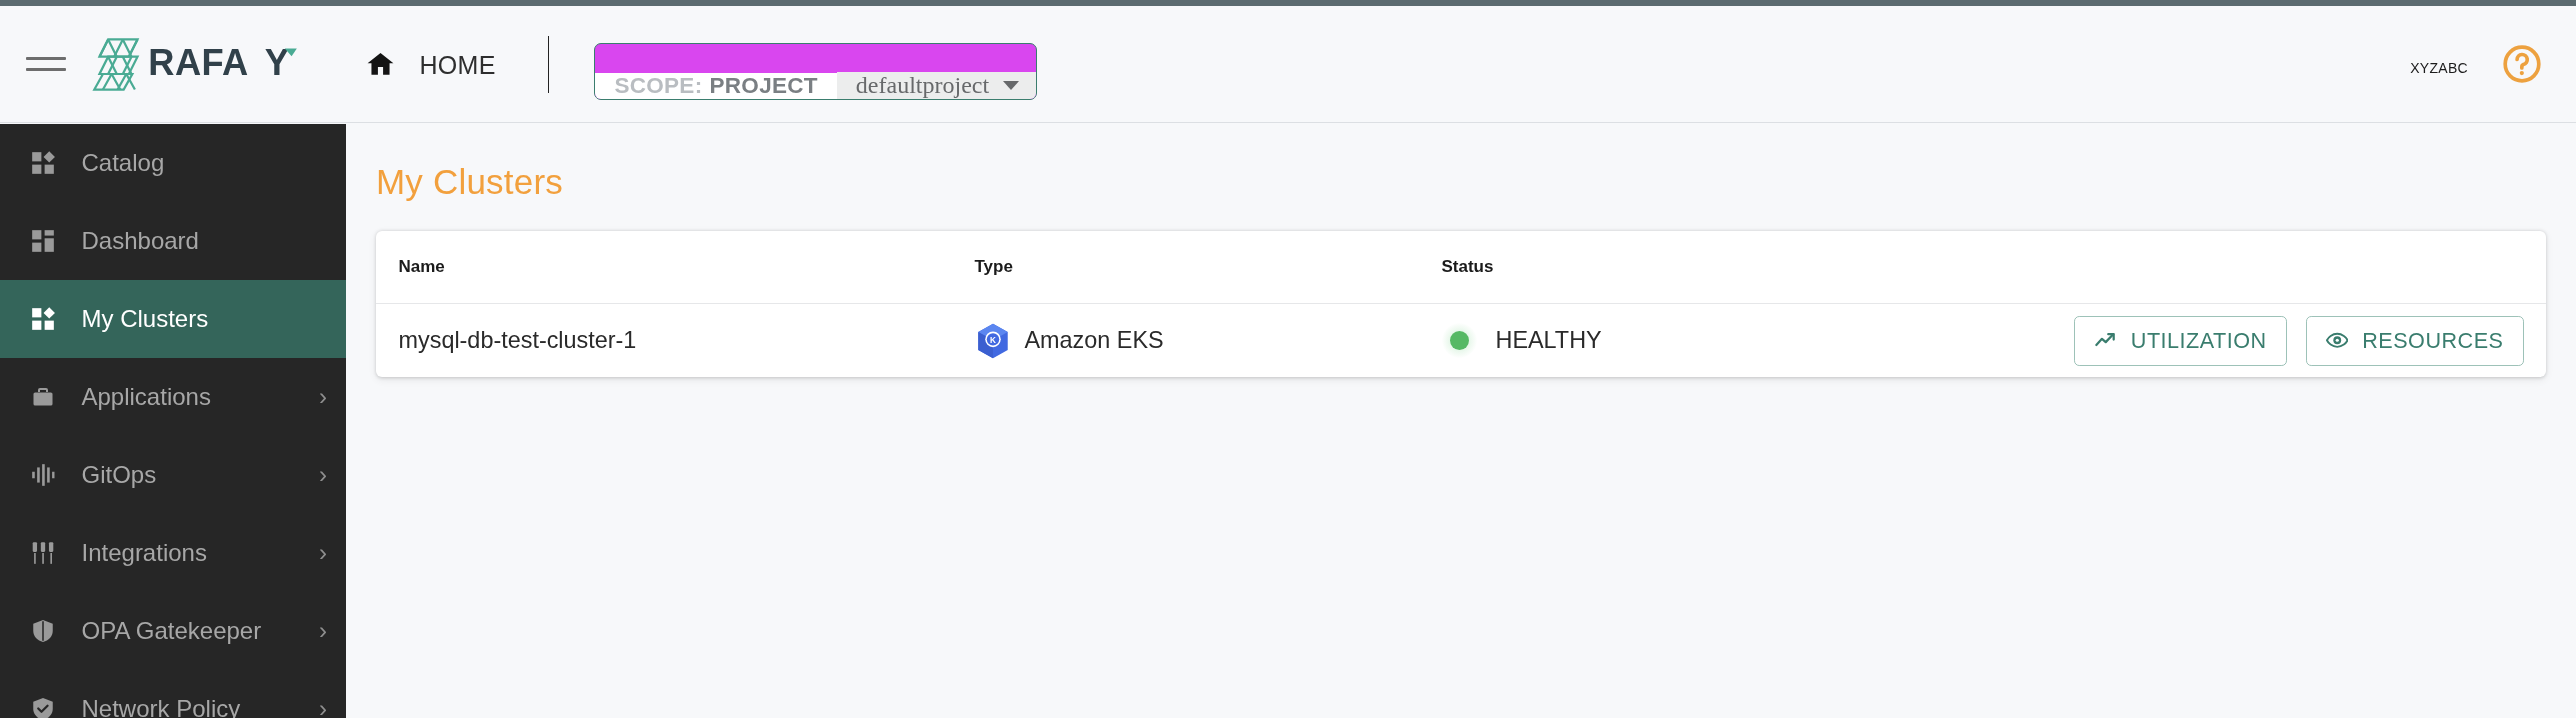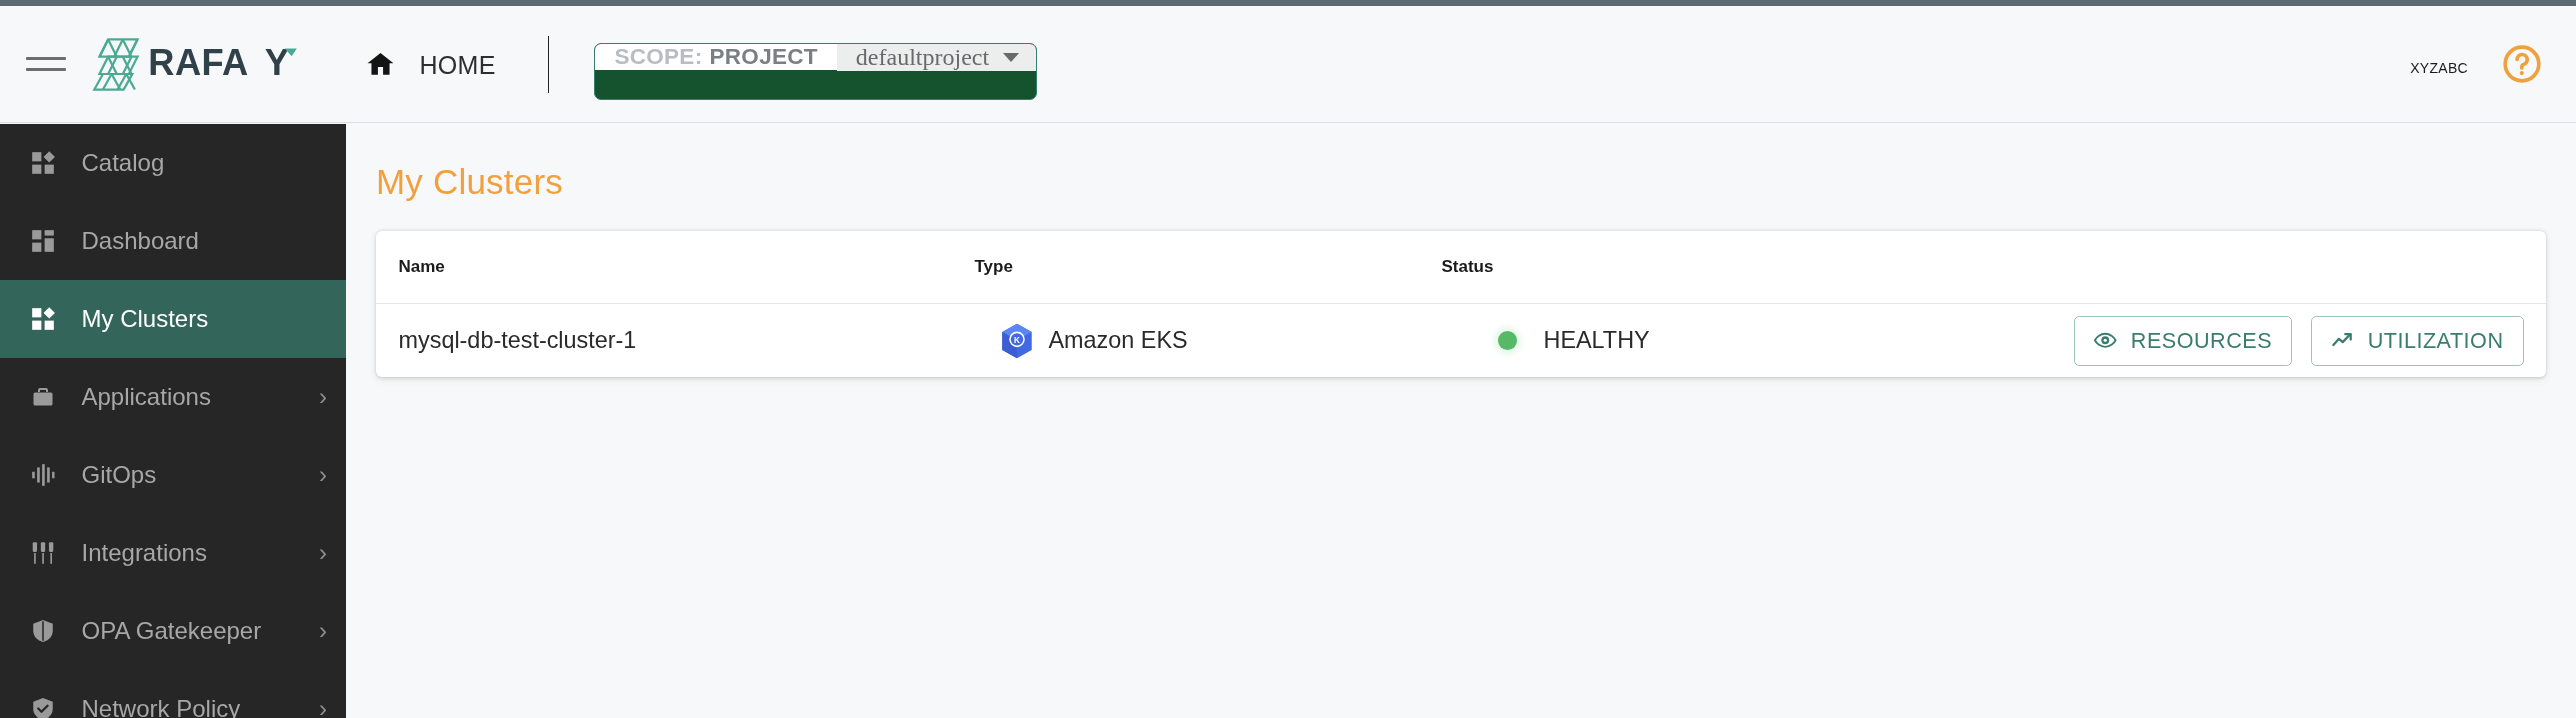--- a/index.html
+++ b/index.html
@@ -47,26 +47,26 @@
     font-size: 25px; letter-spacing: 0.3px; color: #2e2e2e;
     font-family: "Liberation Sans", sans-serif;
   }
 
   .hdr-divider {
     width: 1.7px; height: 57px; background: #222; margin-left: 52px; margin-right: 45px;
   }
 
   
   .scope {
-    display: flex; align-items: flex-start;
+    display: flex; align-items: flex-end;
     height: 57px;
     border: 1.7px solid #3a7d6e;
     border-radius: 7px;
     overflow: hidden;
-    background: #14532d;
+    background: #d946ef;
     cursor: pointer;
     margin-top: 14px;
   }
   .scope-left {
     display: flex; align-items: center; padding: 0 19px;
     font-size: 22.5px; letter-spacing: 0.3px;
     background: #fff;
   }
   .scope-label { color: #b9bdc1; font-weight: 700; }
   .scope-value { color: #7a7f83; font-weight: 700; margin-left: 7px; }
@@ -138,21 +138,21 @@
     border-radius: 6px;
     box-shadow: 0 0.9px 3.5px rgba(0,0,0,.16), 0 2.6px 8.7px rgba(0,0,0,.07);
     overflow: hidden;
   }
   .trow {
     display: flex; align-items: center;
     height: 73px;
     padding: 0 22.5px;
   }
   .trow.head { border-bottom: 0.9px solid #e6e7e9; }
-  .trow.body { height: 73px; gap: 24px; }
+  .trow.body { height: 73px; }
   .c-name  { width: 576px; flex: none; }
   .c-type  { width: 467px; flex: none; display: flex; align-items: center; }
   .c-status{ flex: 1; display: flex; align-items: center; }
   .c-actions { display: flex; align-items: center; gap: 19px; margin-left: auto; }
 
   .th { font-size: 17px; font-weight: 700; color: #1b1b1b; }
   .td { font-size: 23.4px; color: #2a2a2a; }
 
   .eks-ico { width: 36px; height: 36px; margin-right: 14px; display: block; }
 
@@ -377,31 +377,31 @@
       <div class="c-status td">
         <span class="dot-wrap">
           <span class="dot"></span>
         </span>
         <span>HEALTHY</span>
       </div>
 
       <div class="c-actions">
         <div class="btn">
           <svg width="22.5" height="22.5" viewBox="0 0 24 24">
+            <path d="M2.5 17 L8.5 10.5 L12.5 14 L20.5 5.5" fill="none" stroke="#3a7d6e" stroke-width="2.4" stroke-linecap="round" stroke-linejoin="round"></path>
+            <path d="M15.2 5.5 H21 V11.3" fill="none" stroke="#3a7d6e" stroke-width="2.4" stroke-linecap="round" stroke-linejoin="round"></path>
+          </svg>
+          <span>UTILIZATION</span>
+        </div>
+        <div class="btn">
+          <svg width="22.5" height="22.5" viewBox="0 0 24 24">
             <path d="M12 5C6.5 5 2.4 9 1 12c1.4 3 5.5 7 11 7s9.6-4 11-7c-1.4-3-5.5-7-11-7z" fill="none" stroke="#3a7d6e" stroke-width="2"></path>
             <circle cx="12" cy="12" r="4.2" fill="#3a7d6e"></circle>
             <circle cx="12" cy="12" r="1.7" fill="#ffffff"></circle>
           </svg>
           <span>RESOURCES</span>
         </div>
-        <div class="btn">
-          <svg width="22.5" height="22.5" viewBox="0 0 24 24">
-            <path d="M2.5 17 L8.5 10.5 L12.5 14 L20.5 5.5" fill="none" stroke="#3a7d6e" stroke-width="2.4" stroke-linecap="round" stroke-linejoin="round"></path>
-            <path d="M15.2 5.5 H21 V11.3" fill="none" stroke="#3a7d6e" stroke-width="2.4" stroke-linecap="round" stroke-linejoin="round"></path>
-          </svg>
-          <span>UTILIZATION</span>
-        </div>
       </div>
     </div>
 
   </div>
 </div>
 
 
 </body></html>

